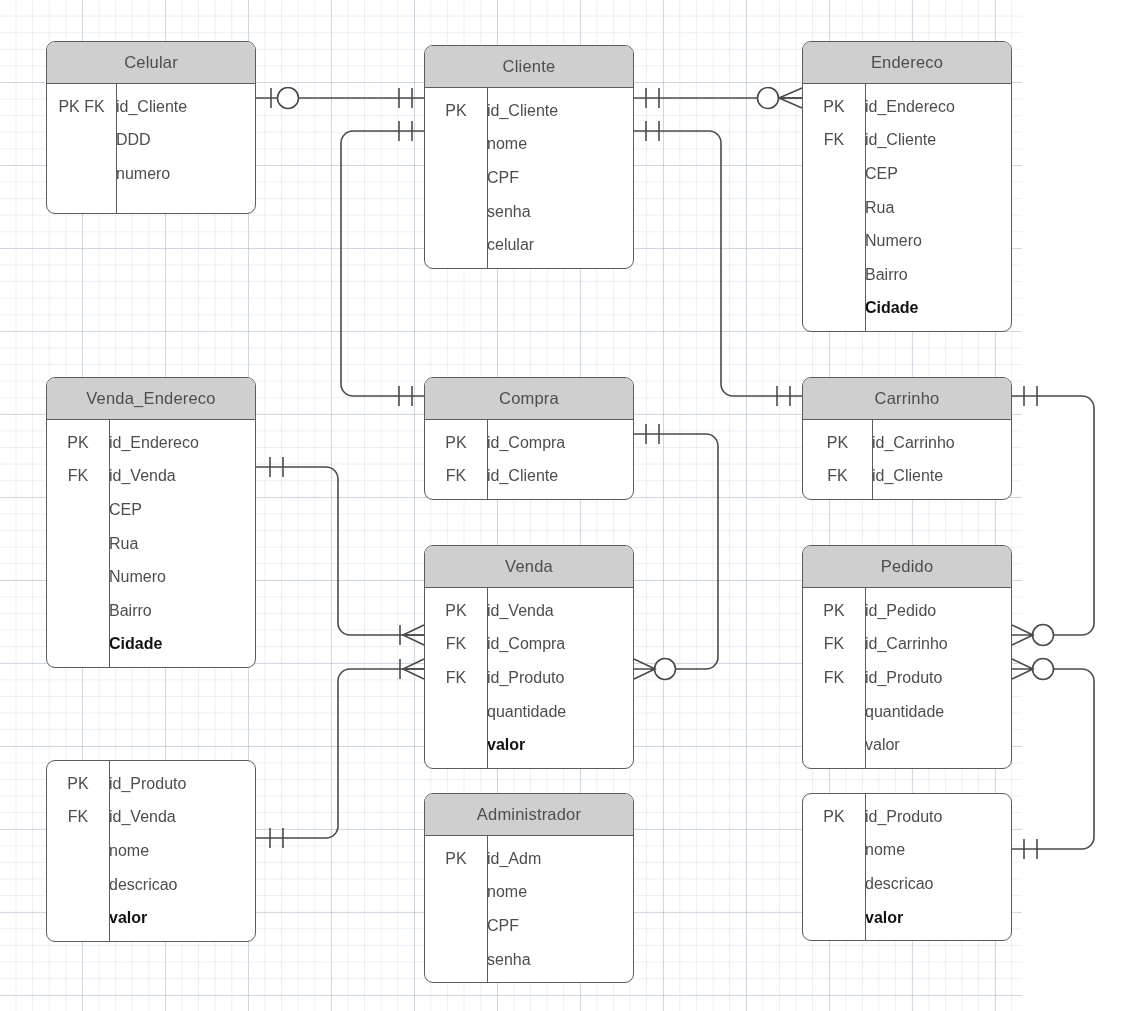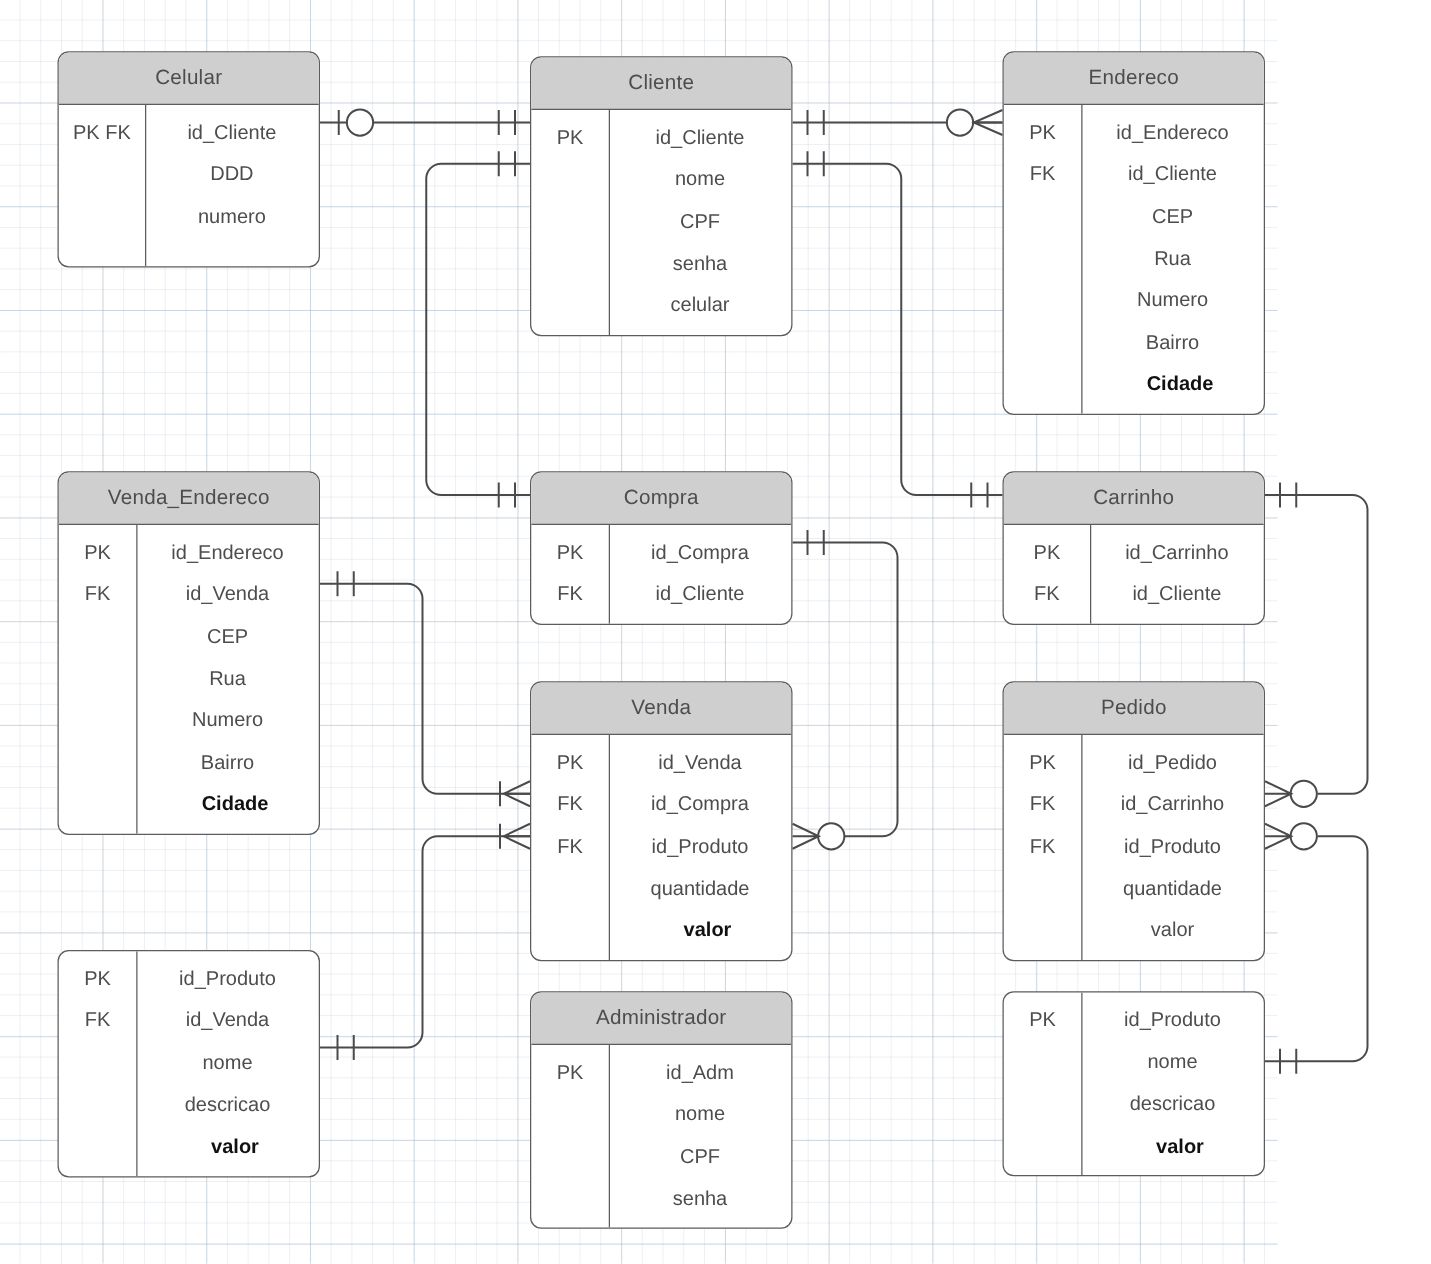--- a/index.html
+++ b/index.html
@@ -54,25 +54,25 @@
   .keycell{
     color:#4d4d4d;
     font-size:16px;
     text-align:center;
     flex:0 0 auto;
     box-sizing:border-box;
   }
   .attrcell{
     color:#4d4d4d;
     font-size:16px;
-    text-align:center;
+    text-align:left;
     flex:1 1 auto;
     box-sizing:border-box;
   }
-  .attrcell.hl{color:#111111;font-weight:bold;margin-left:12px;}
+  .attrcell.hl{color:#111111;font-weight:bold;}
 </style>
 </head>
 <body>
 
 <div id="canvas">
 
   <svg id="wires" viewBox="0 0 1145 1011" xmlns="http://www.w3.org/2000/svg">
     <g fill="none" stroke="#4a4a4a" stroke-width="1.6" stroke-linecap="butt">
 
       <path d="M256,98 H424"></path>

